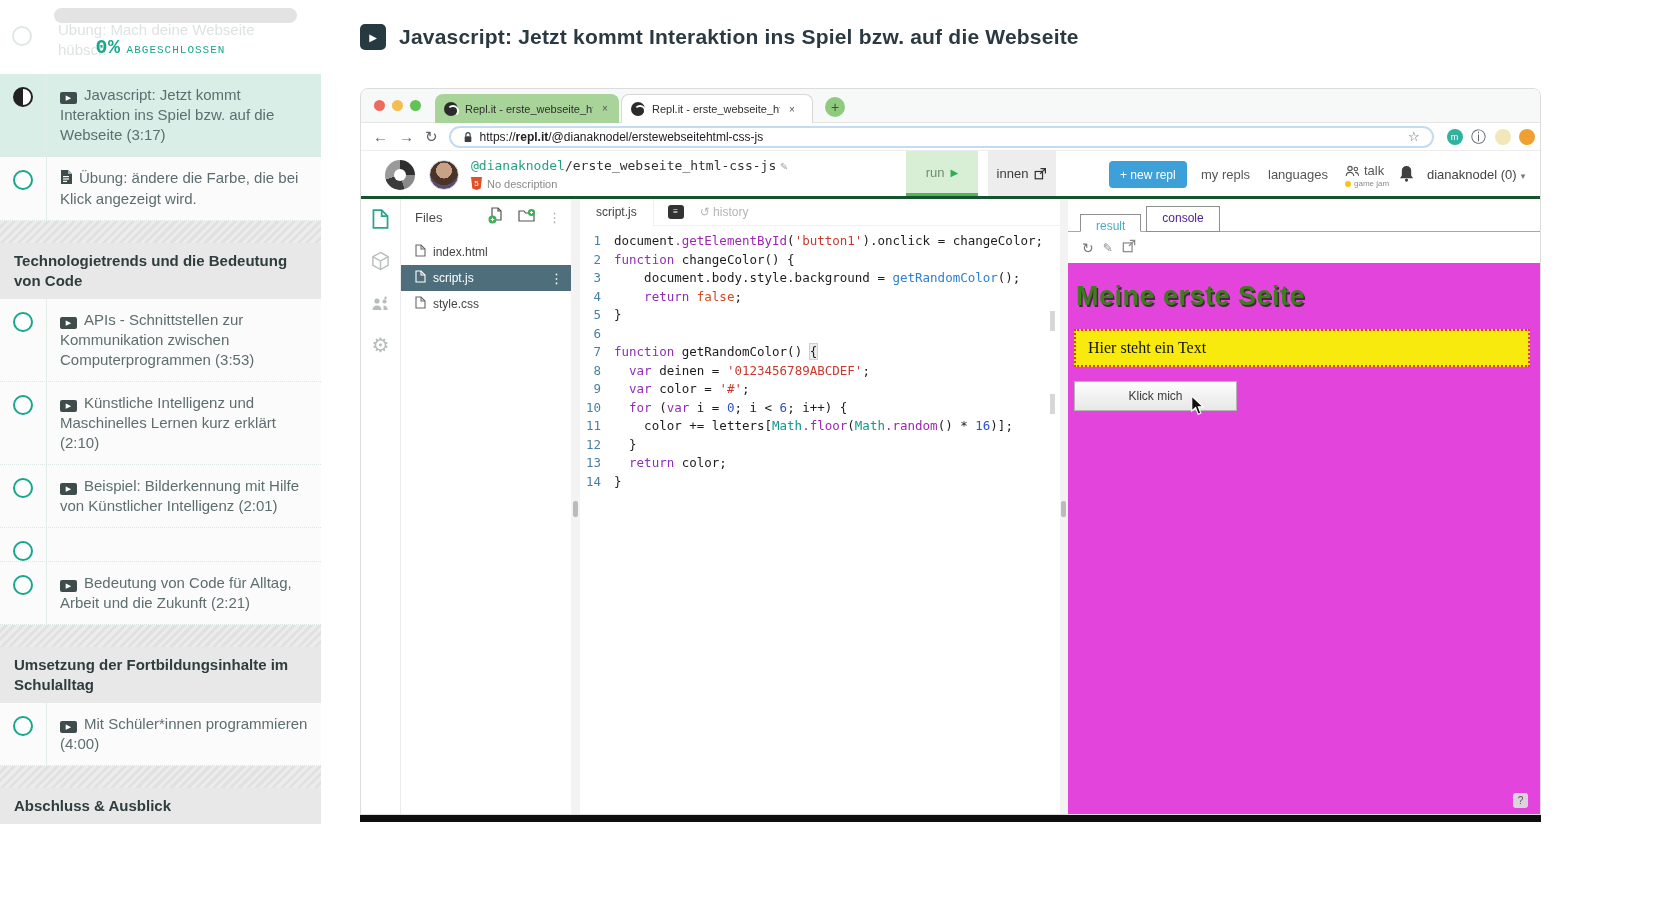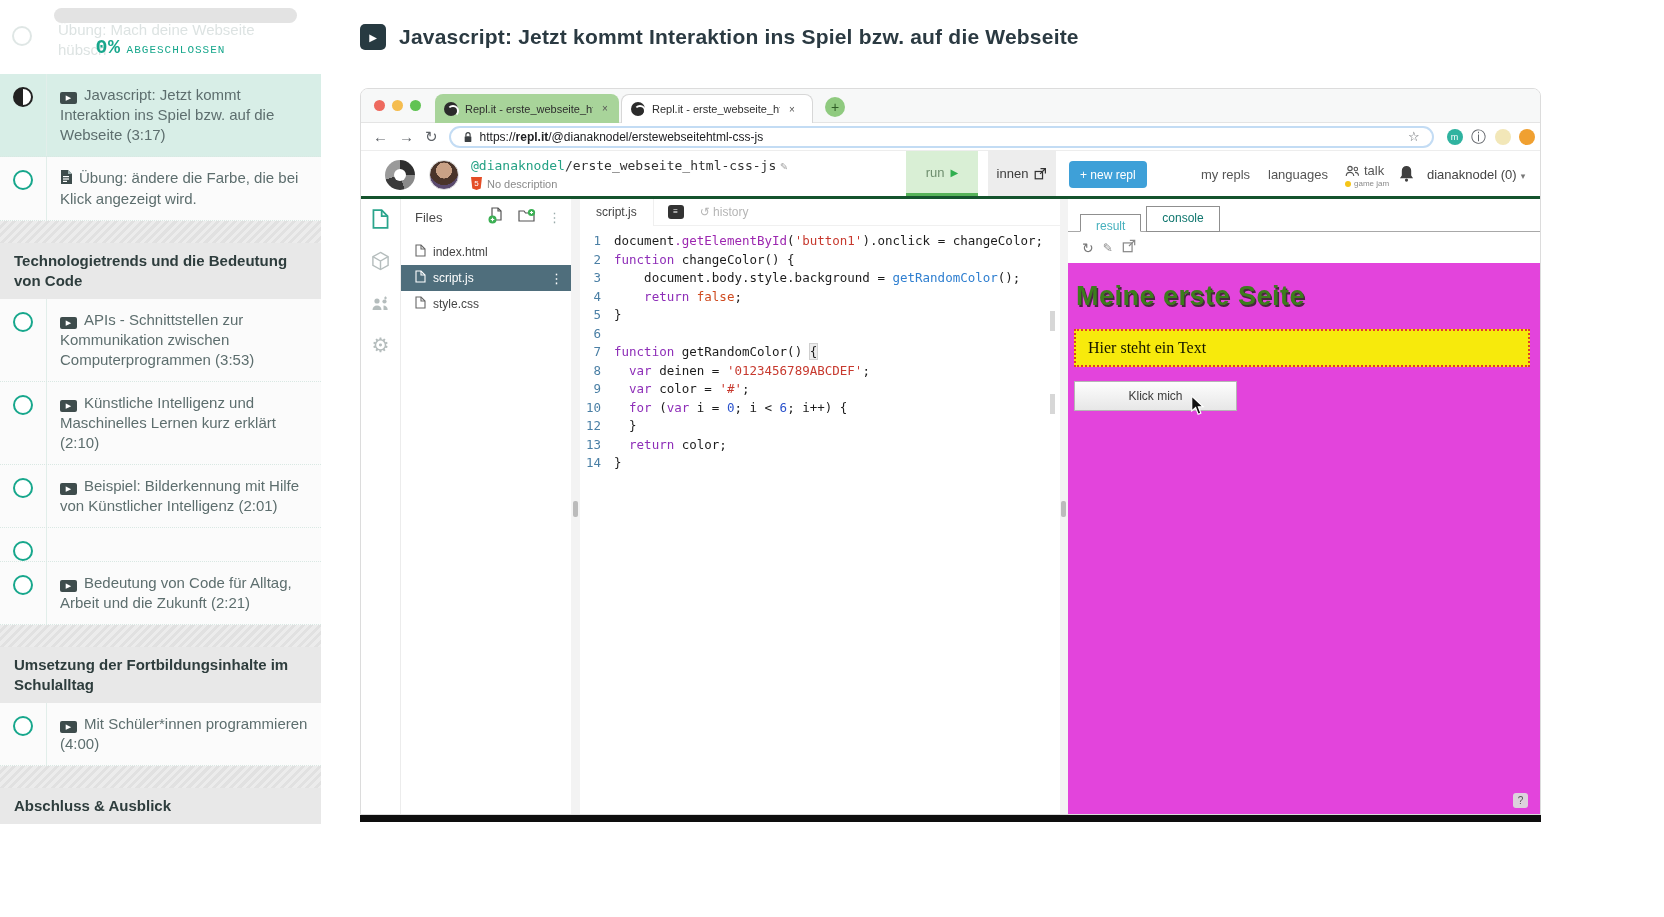--- a/index.html
+++ b/index.html
@@ -85,21 +85,21 @@
   .rname .rest { color:#333; }
   .rname .pen { color:#999; font-size:12px; margin-left:4px; }
   .rdesc { position:absolute; left:110px; top:26px; display:flex; align-items:center; gap:5px; font-size:11px; color:#8a8a8a; }
   .html5 { width:11px; height:13px; background:#e44d26; color:#fff; font-size:8px; display:flex; align-items:center;
            justify-content:center; clip-path:polygon(0 0,100% 0,88% 88%,50% 100%,12% 88%); }
   .runcell { position:absolute; left:545px; top:0; width:72px; height:100%; background:#d9efd5; border-bottom:3px solid #57b35a;
              display:flex; align-items:center; justify-content:center; gap:6px; font-size:13px; color:#6f8f6f; cursor:pointer; }
   .runcell .tri { color:#2faf4e; font-size:10px; }
   .sharecell { position:absolute; left:627px; top:0; width:68px; height:100%; background:#ededed;
                display:flex; align-items:center; justify-content:center; gap:6px; font-size:13px; color:#3c3c3c; cursor:pointer; }
-  .newrepl { position:absolute; left:708px; top:10px; height:27px; padding:0 11px; background:#3ea0d8; color:#fff;
+  .newrepl { position:absolute; left:748px; top:10px; height:27px; padding:0 11px; background:#3ea0d8; color:#fff;
              font-size:12px; border:none; border-radius:4px; display:flex; align-items:center; cursor:pointer; }
   .hlink { position:absolute; top:16px; font-size:13px; color:#555; cursor:pointer; white-space:nowrap; }
   .hlink.myrepls { left:840px; } .hlink.languages { left:907px; }
   .talkgroup { position:absolute; left:984px; top:12px; text-align:center; cursor:pointer; }
   .talkrow { display:flex; align-items:center; gap:4px; font-size:13px; color:#555; }
   .gamejam { font-size:8px; color:#8a8a8a; margin-top:1px; display:flex; align-items:center; gap:3px; justify-content:center; }
   .gamejam .dot { width:6px; height:6px; border-radius:50%; background:#f5c518; display:inline-block; }
   .bell { position:absolute; left:1038px; top:14px; cursor:pointer; }
   .usermenu { position:absolute; left:1066px; top:16px; font-size:13px; color:#444; cursor:pointer; white-space:nowrap; }
   .usermenu .caret { font-size:9px; color:#777; margin-left:4px; }
@@ -139,21 +139,21 @@
   .tk-k{color:#8e2eb8;} .tk-s{color:#c7392e;} .tk-n{color:#2a52cc;} .tk-o{color:#12998a;}
   .tk-m{color:#9c27b0;} .tk-c{color:#2f7fd0;} .tk-l{color:#cf4a1f;} .tk-p{color:#1c1c1c;}
   .tk-b{background:#ececec; box-shadow:0 0 0 1px #cfcfcf;}
   .smark { position:absolute; right:5px; width:5px; height:20px; background:#d7d7d7; }
   .smark.one{ top:112px; } .smark.two{ top:195px; }
 
   
   .output { flex:1; position:relative; background:#fff; }
   .outtabs { display:flex; gap:5px; padding:7px 0 0 12px; border-bottom:1px solid #a8a8a8; height:33px; }
   .otab { margin-bottom:-1px; border:1px solid #8f8f8f; background:#fff; padding:4px 15px 5px; font-size:12px;
-          color:#0f766e; cursor:pointer; }
+          color:#4c1d95; cursor:pointer; }
   .otab.active { border-bottom-color:#fff; color:#45b0bd;margin-top:8px; }
   .outurl { display:flex; align-items:center; gap:9px; padding:5px 12px 5px 14px; height:31px; }
   .refg { color:#777; font-size:14px; cursor:pointer; }
   .obox { flex:1; border:1px solid #a9a9a9; border-radius:2px; height:20px; display:flex; align-items:center;
           padding:0 8px; font-size:11.5px; color:#3a3a3a; white-space:nowrap; overflow:hidden; }
   .peng { color:#888; font-size:12px; cursor:pointer; }
 
   .result { position:absolute; left:0; right:0; top:64px; bottom:0; background:#e344dc; overflow:hidden; }
   .rheading { position:absolute; left:8px; top:18px; font-size:27px; font-weight:900; color:#3c7d1c;
               letter-spacing:.5px; text-shadow:1.5px 1.5px 0 rgba(20,30,10,.75); }
@@ -460,20 +460,24 @@
               </div>
               <div class="cl">
                 <span class="ln">9</span>
                 <span class="lc"><span class="tk-p">  </span><span class="tk-k">var</span><span class="tk-p"> color = </span><span class="tk-s">'#'</span><span class="tk-p">;</span></span>
               </div>
               <div class="cl">
                 <span class="ln">10</span>
                 <span class="lc"><span class="tk-p">  </span><span class="tk-k">for</span><span class="tk-p"> (</span><span class="tk-k">var</span><span class="tk-p"> i = </span><span class="tk-n">0</span><span class="tk-p">; i &lt; </span><span class="tk-n">6</span><span class="tk-p">; i++) {</span></span>
               </div>
               <div class="cl">
+                <span class="ln">11</span>
+                <span class="lc"><span class="tk-p">    color += letters[</span><span class="tk-o">Math</span><span class="tk-m">.floor</span><span class="tk-p">(</span><span class="tk-o">Math</span><span class="tk-m">.random</span><span class="tk-p">() * </span><span class="tk-n">16</span><span class="tk-p">)];</span></span>
+              </div>
+              <div class="cl">
                 <span class="ln">12</span>
                 <span class="lc"><span class="tk-p">  }</span></span>
               </div>
               <div class="cl">
                 <span class="ln">13</span>
                 <span class="lc"><span class="tk-p">  </span><span class="tk-k">return</span><span class="tk-p"> color;</span></span>
               </div>
               <div class="cl">
                 <span class="ln">14</span>
                 <span class="lc"><span class="tk-p">}</span></span>

